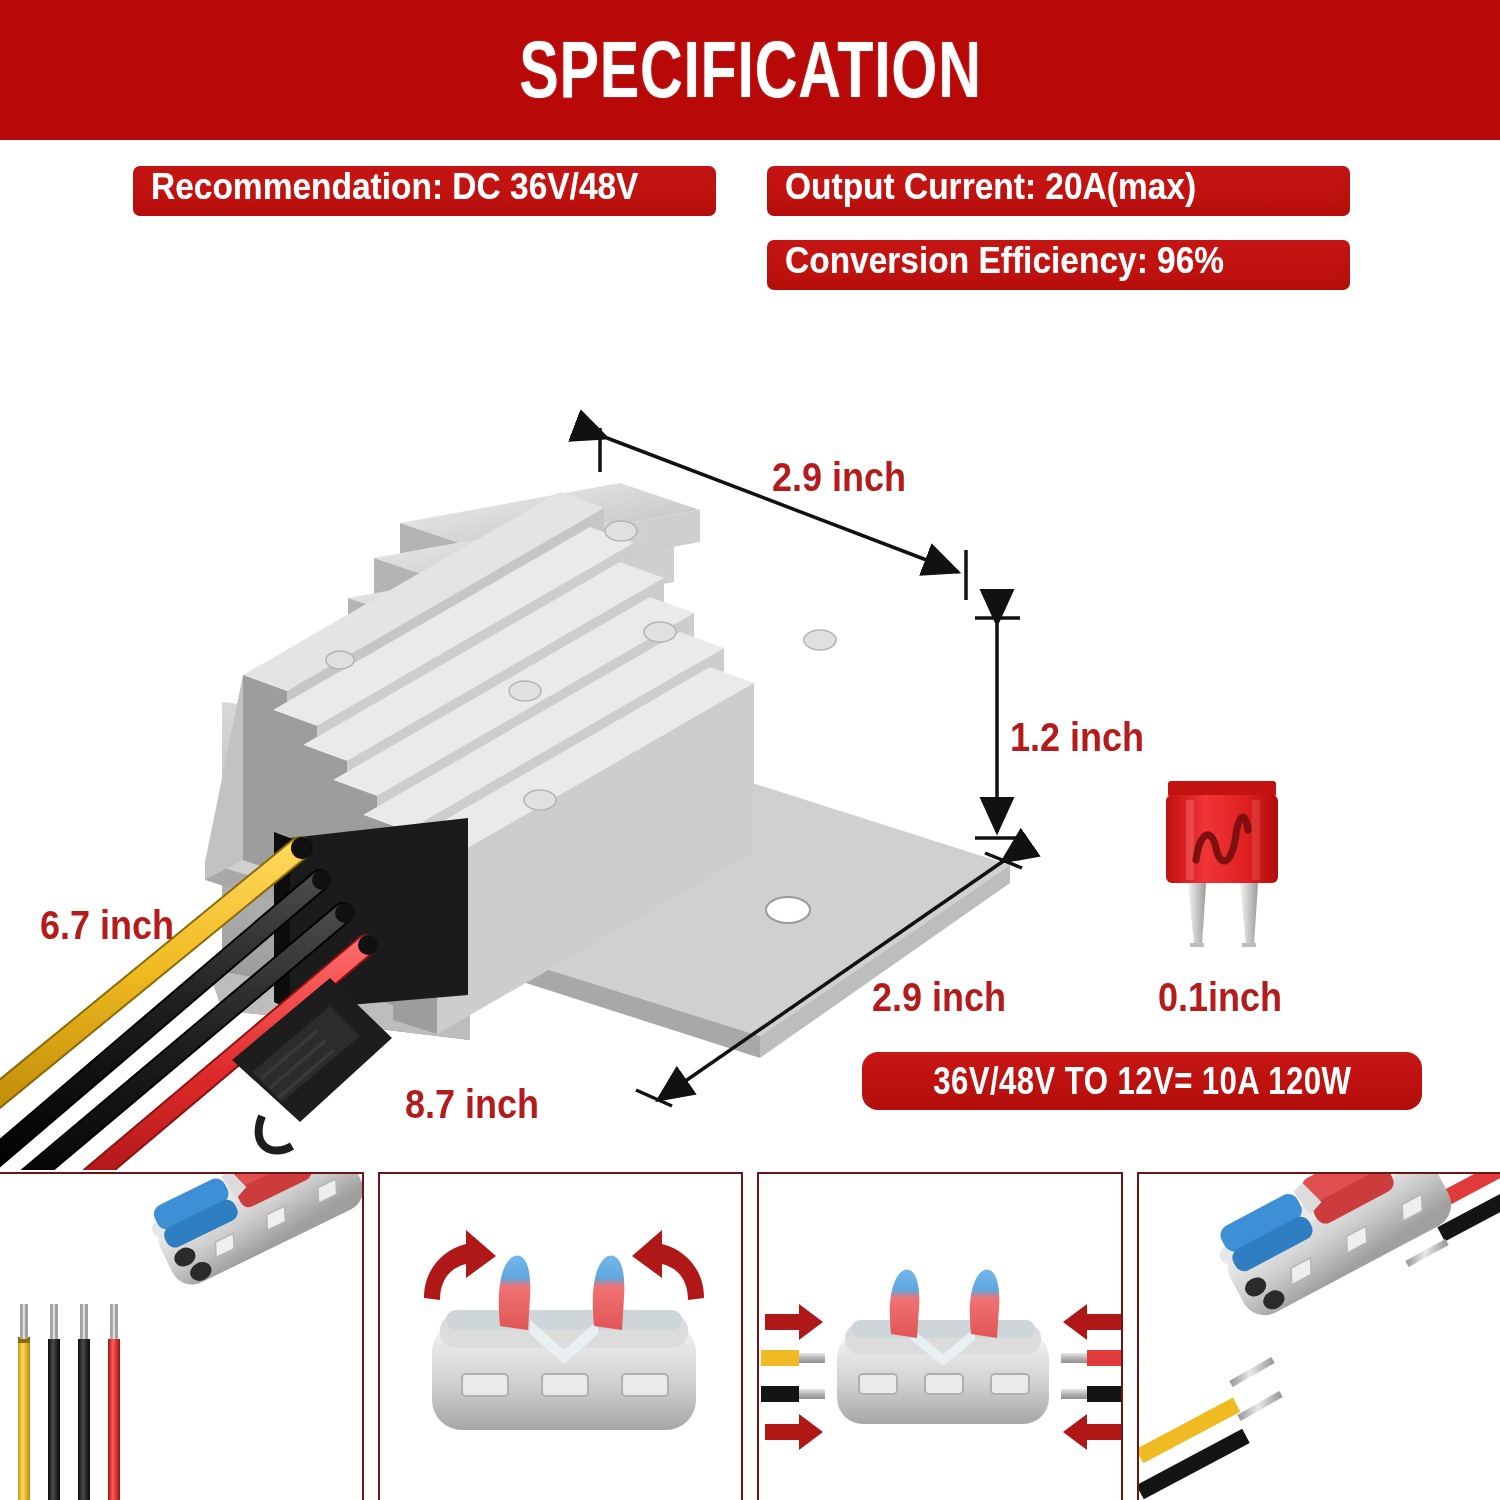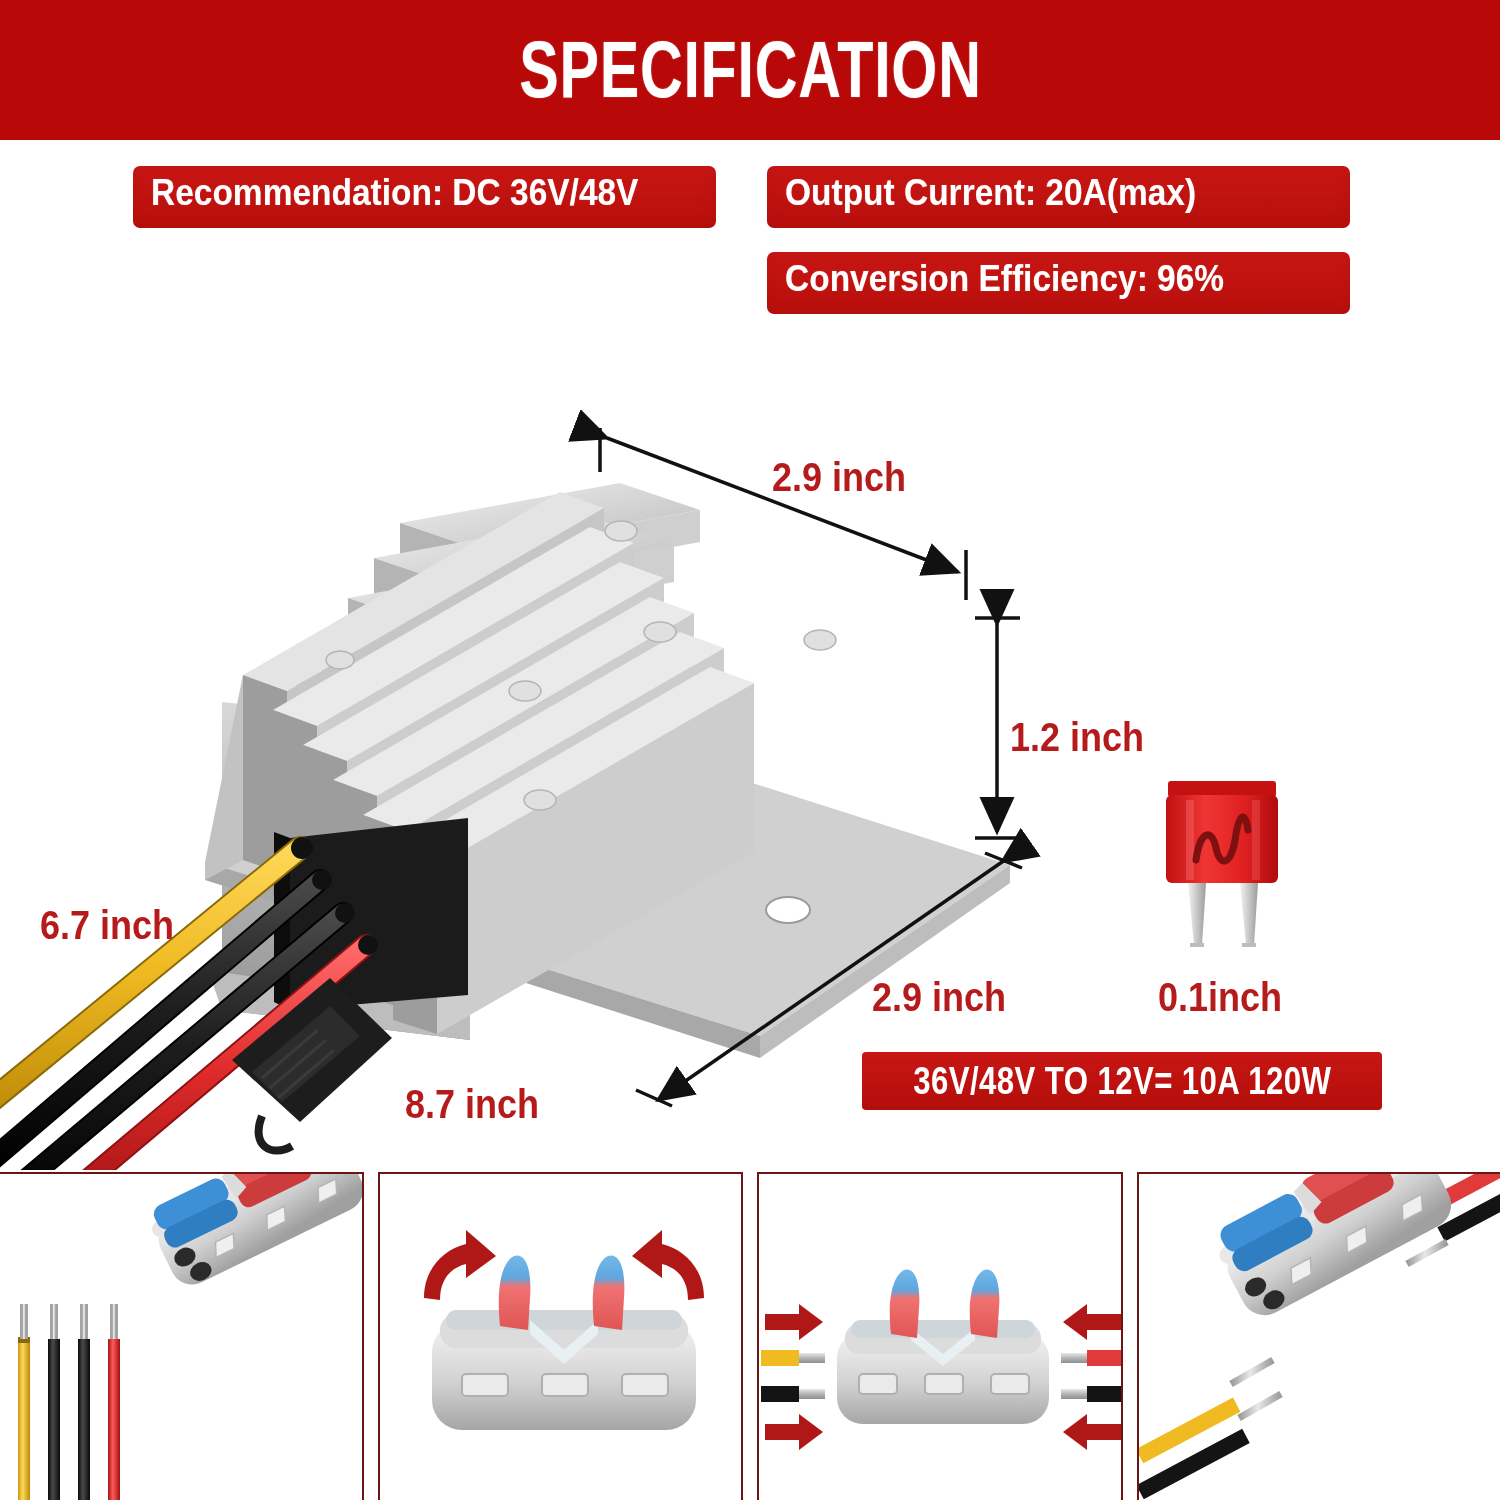--- a/index.html
+++ b/index.html
@@ -39,21 +39,21 @@
 
   
   .spec-col { position: absolute; }
   #spec-col-left  { left: 133px; top: 166px; width: 583px; }
   #spec-col-right { left: 767px; top: 166px; width: 583px; }
 
   .spec-box {
     background: #c21310;
     background: linear-gradient(180deg,#c81614 0%, #b80f0c 100%);
     border-radius: 7px;
-    height: 62px;
+    height: 50px;
     margin-bottom: 24px;
     display: flex;
     align-items: center;
     padding: 0 0 8px 18px;
     box-sizing: border-box;
     box-shadow: inset 0 0 18px rgba(0,0,0,0.05);
   }
   .spec-text {
     color: #ffffff;
     font-family: "Liberation Sans Narrow", "Liberation Sans", sans-serif;
@@ -80,23 +80,23 @@
   #dim-height   { left: 1010px; top: 715px; }
   #dim-left     { left: 40px;  top: 903px; }
   #dim-bottom   { left: 405px; top: 1082px; }
   #dim-depth    { left: 872px; top: 975px; }
   #dim-fuse     { left: 1158px; top: 975px; }
 
   
   #bottom-banner {
     position: absolute;
     left: 862px; top: 1052px;
-    width: 520px; height: 58px;
+    width: 560px; height: 58px;
     background: linear-gradient(180deg,#c81614 0%, #b30e0b 100%);
-    border-radius: 4px;
+    border-radius: 16px;
     display: flex;
     align-items: center;
     justify-content: center;
   }
   #bottom-banner-text {
     color: #ffffff;
     font-family: "Liberation Sans Narrow", "Liberation Sans", sans-serif;
     font-size: 39px;
     font-weight: bold;
     letter-spacing: 0.5px;

